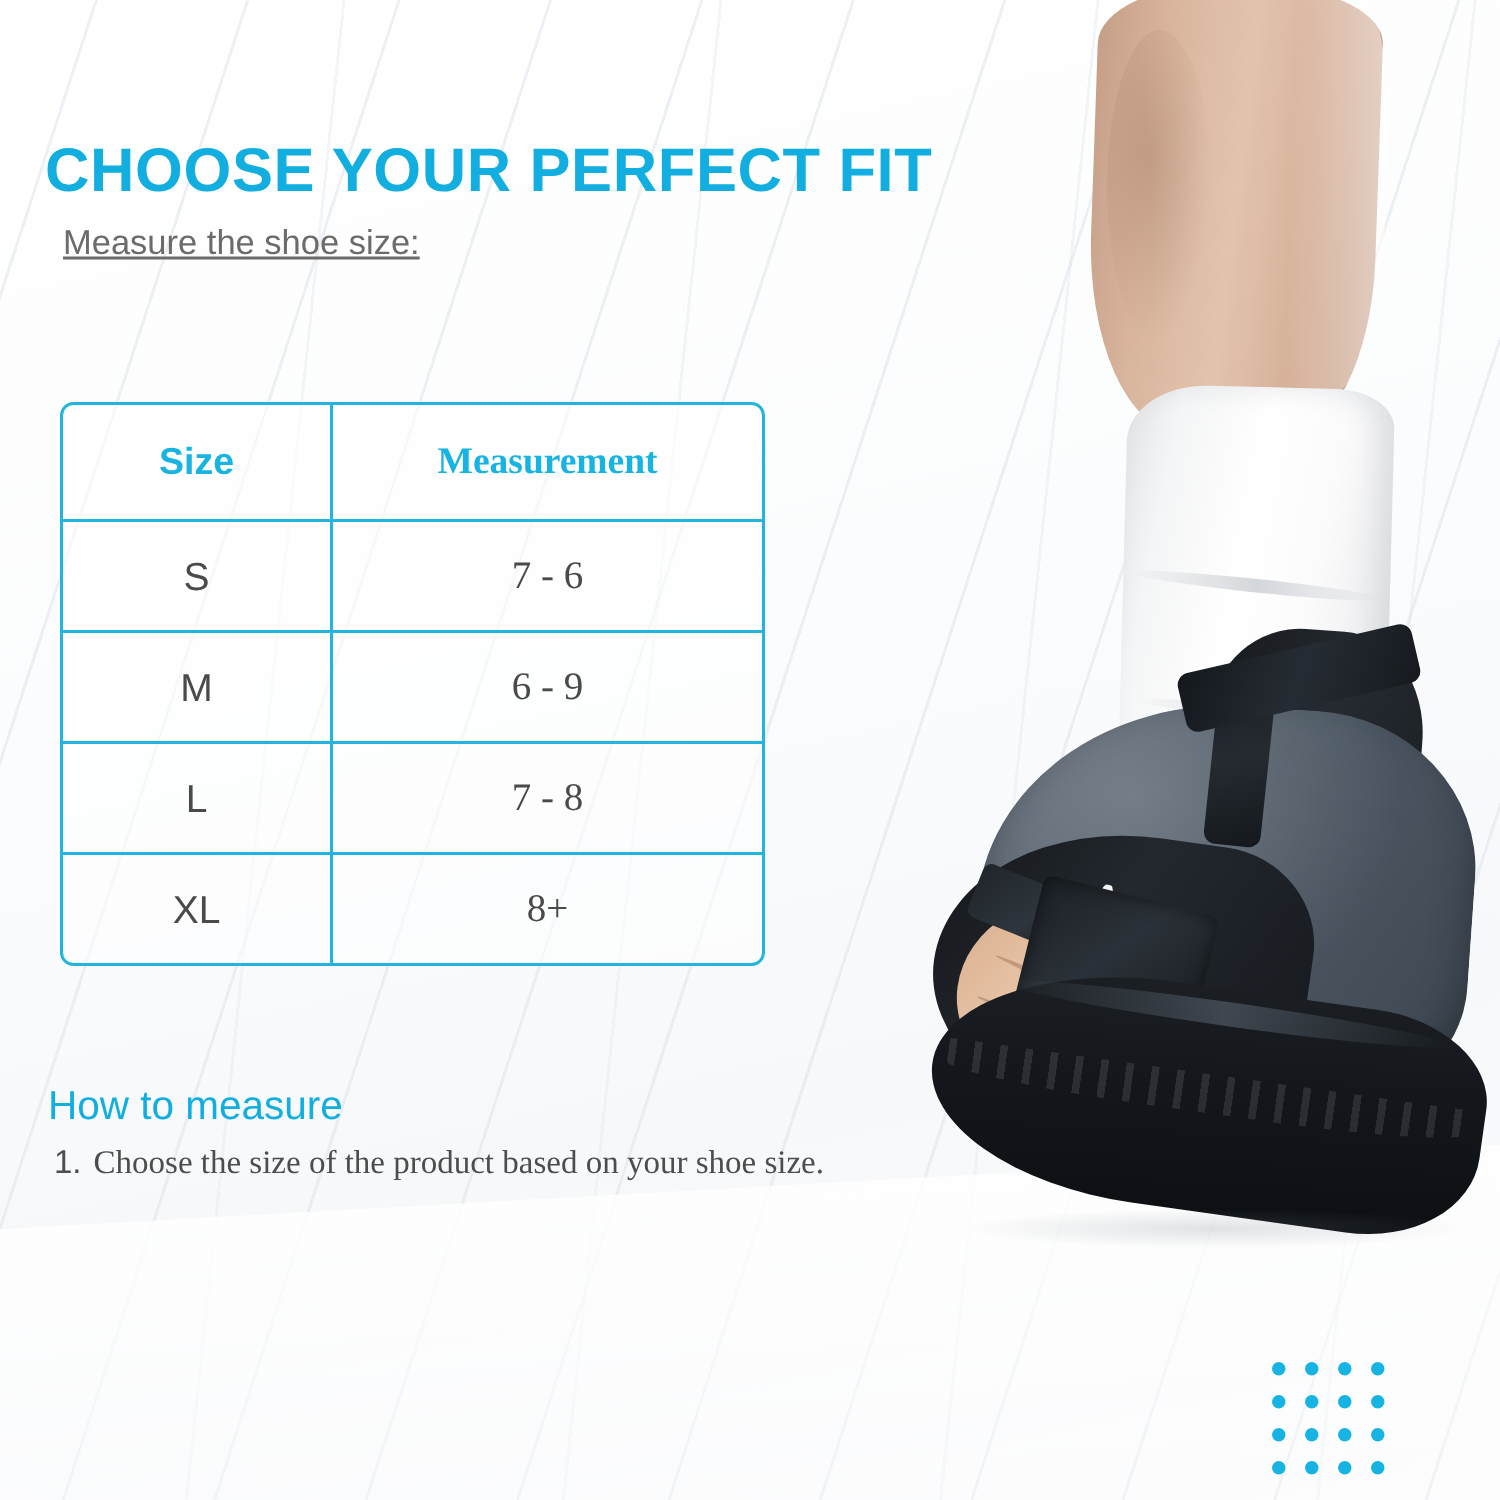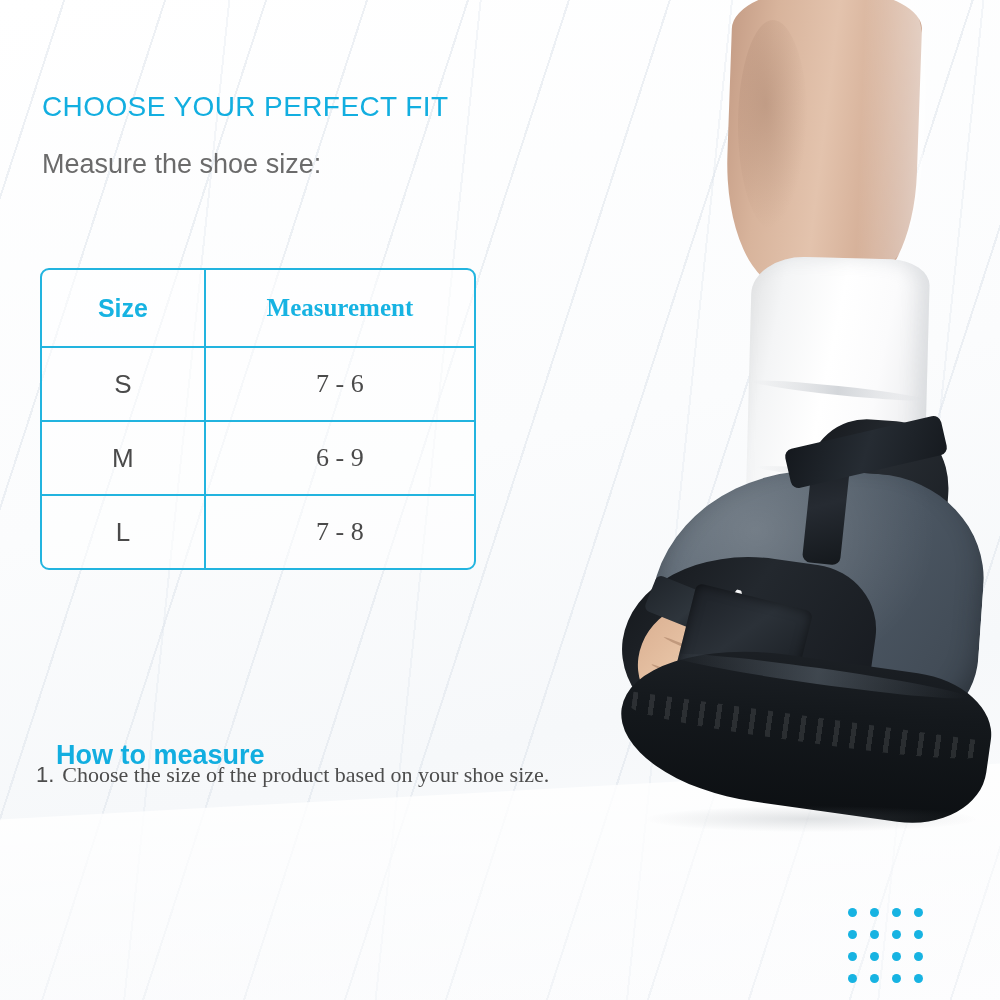--- a/index.html
+++ b/index.html
@@ -49,46 +49,47 @@
     width: 1300px;
     height: 260px;
     background: linear-gradient(180deg, rgba(255,255,255,0.85) 0%, rgba(250,251,253,0.2) 100%);
     transform: rotate(-3.2deg);
     pointer-events: none;
   }
 
   
   .heading {
     position: absolute;
-    left: 42px;
+    left: 30px;
     top: 92px;
-    font-size: 28px;
-    font-weight: normal;
+    font-size: 41px;
+    font-weight: bold;
     letter-spacing: 0.4px;
     color: #12AEE0;
     line-height: 1.05;
     white-space: nowrap;
   }
   .subheading {
     position: absolute;
     left: 42px;
     top: 148px;
-    font-size: 27px;
+    font-size: 23px;
     font-weight: normal;
     color: #6b6b6b;
     line-height: 1.2;
     white-space: nowrap;
+    text-decoration: underline;
   }
 
   
   .size-table {
     position: absolute;
     left: 40px;
     top: 268px;
-    width: 436px;
+    width: 470px;
     border: 2.5px solid #22B4DF;
     border-radius: 9px;
     border-collapse: separate;
     border-spacing: 0;
     background: rgba(255,255,255,0.55);
     overflow: hidden;
   }
   .size-table td, .size-table th {
     padding: 0;
     margin: 0;
@@ -108,27 +109,26 @@
     color: #4a4a4a;
   }
   .col-size   { width: 180px; }
   .col-meas   { width: 288px; font-family: Liberation Serif, serif; }
   .vline      { border-left: 2.5px solid #22B4DF; }
   .hline      { border-top: 2.5px solid #22B4DF; }
 
   
   .how-title {
     position: absolute;
-    left: 56px;
+    left: 32px;
     top: 722px;
     font-size: 27px;
-    font-weight: bold;
+    font-weight: normal;
     color: #12AEE0;
     white-space: nowrap;
-    margin-top: 18px;
   }
   .how-steps {
     position: absolute;
     left: 36px;
     top: 760px;
     width: 530px;
     font-size: 22px;
     color: #4d4d4d;
     line-height: 1.38;
   }
@@ -459,20 +459,24 @@
         <td class="col-meas hline vline">7 - 6</td>
       </tr>
       <tr>
         <td class="col-size hline">M</td>
         <td class="col-meas hline vline">6 - 9</td>
       </tr>
       <tr>
         <td class="col-size hline">L</td>
         <td class="col-meas hline vline">7 - 8</td>
       </tr>
+      <tr>
+        <td class="col-size hline">XL</td>
+        <td class="col-meas hline vline">8+</td>
+      </tr>
     </tbody>
   </table>
 
   <div class="how-title">How to measure</div>
 
   <div class="how-steps">
     <div class="step">
       <span class="num">1.</span>
       <span class="txt">Choose the size of the product based on your shoe size.</span>
     </div>

